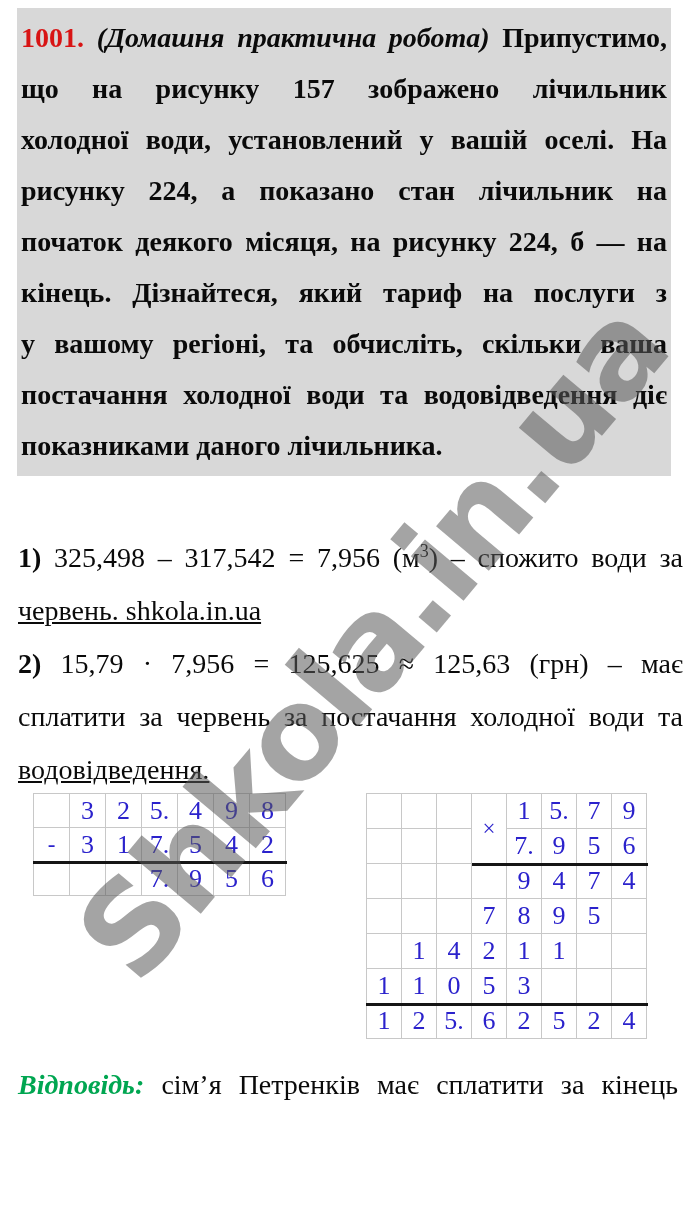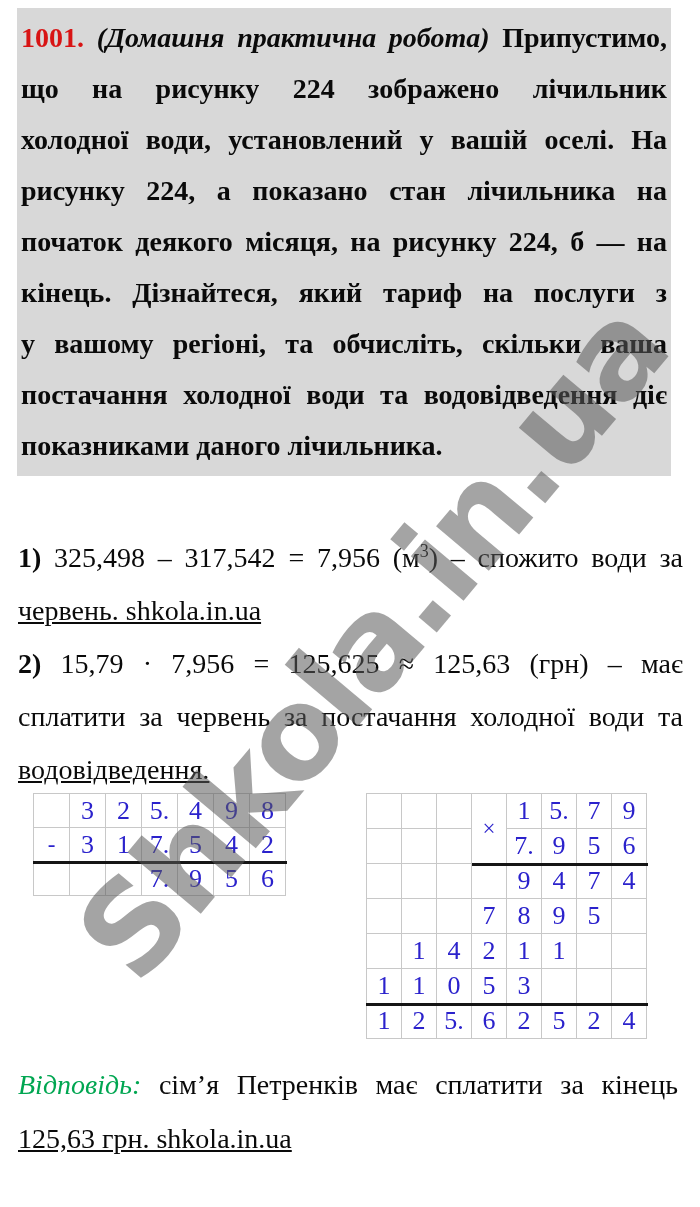--- a/index.html
+++ b/index.html
@@ -47,41 +47,41 @@
   .rule { position:absolute; background:#151515; height:3px; z-index:2; }
   #sub-rule   { left:-1px;  top:67px;  width:254px; }
   #mult-rule1 { left:105px; top:69px;  width:176px; }
   #mult-rule2 { left:-1px;  top:209px; width:282px; }
 
   
   .answer {
     position:absolute; left:18px; top:1058px; width:660px;
     font-size:28px; line-height:54px;
   }
-  .answer-label { color:#00a651; font-weight:normal; font-style:italic; }
+  .answer-label { color:#00a651; font-weight:bold; font-style:italic; }
 
   
   .watermark {
     position:absolute; left:372px; top:642px;
     transform:translate(-50%,-50%) rotate(-50deg);
     font-family:"DejaVu Sans", sans-serif; font-weight:bold;
     font-size:126px; letter-spacing:-4px; white-space:nowrap;
     color:rgba(90,90,90,0.55); z-index:5; pointer-events:none;
   }
 </style>
 </head>
 <body>
 
 <div class="page">
 
   <div class="problem-block">
     <div class="pline"><span class="problem-number">1001.</span> <span class="problem-subtitle">(Домашня практична робота)</span> <span>Припустимо,</span></div>
-    <div class="pline">що на рисунку 224 зображено лічильник</div>
+    <div class="pline">що на рисунку 157 зображено лічильник</div>
     <div class="pline">холодної води, установлений у вашій оселі. На</div>
-    <div class="pline">рисунку 224, а показано стан лічильника на</div>
+    <div class="pline">рисунку 224, а показано стан лічильник на</div>
     <div class="pline">початок деякого місяця, на рисунку 224, б — на</div>
     <div class="pline">кінець. Дізнайтеся, який тариф на послуги з</div>
     <div class="pline">у вашому регіоні, та обчисліть, скільки ваша</div>
     <div class="pline">постачання холодної води та водовідведення діє</div>
     <div class="pline last">показниками даного лічильника.</div>
   </div>
 
   <div class="solution">
     <div class="sline"><span class="b">1)</span> <span>325,498 – 317,542 = 7,956 (м</span><sup>3</sup><span>) – спожито води за</span></div>
     <div class="sline last">червень. shkola.in.ua</div>
@@ -170,18 +170,17 @@
       <div class="cell" style="grid-area: 7 / 3;">5.</div>
       <div class="cell" style="grid-area: 7 / 4;">6</div>
       <div class="cell" style="grid-area: 7 / 5;">2</div>
       <div class="cell" style="grid-area: 7 / 6;">5</div>
       <div class="cell" style="grid-area: 7 / 7;">2</div>
       <div class="cell" style="grid-area: 7 / 8;">4</div>
     </div>
 
   <div class="answer">
     <div class="sline"><span class="answer-label">Відповідь:</span> <span>сім’я Петренків має сплатити за кінець</span></div>
-    <div class="sline last">125,63 грн. shkola.in.ua</div>
   </div>
 
   <div class="watermark">Shkola.in.ua</div>
 
 </div>
 
 </body></html>

